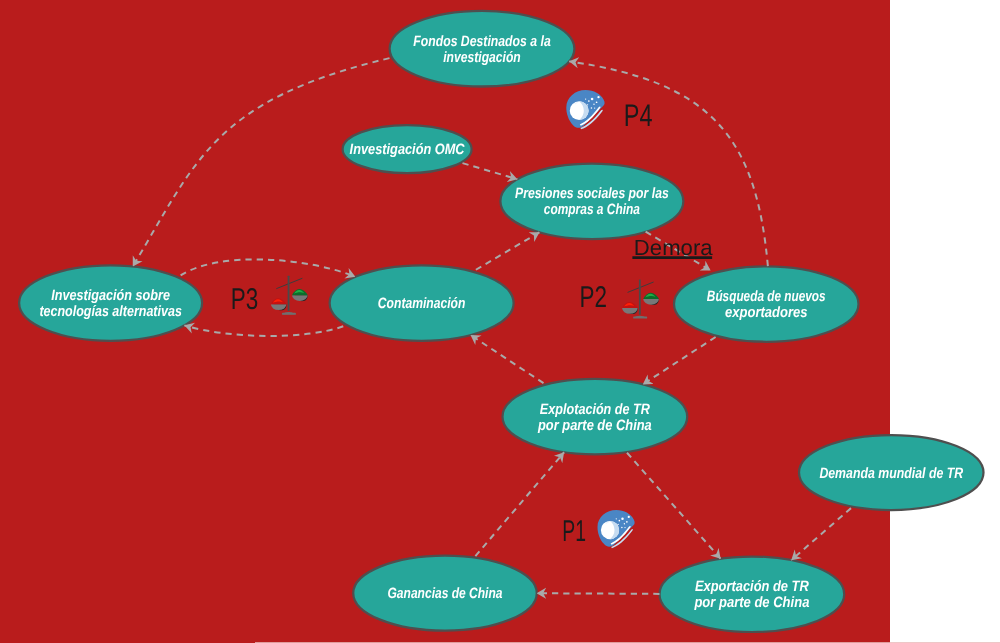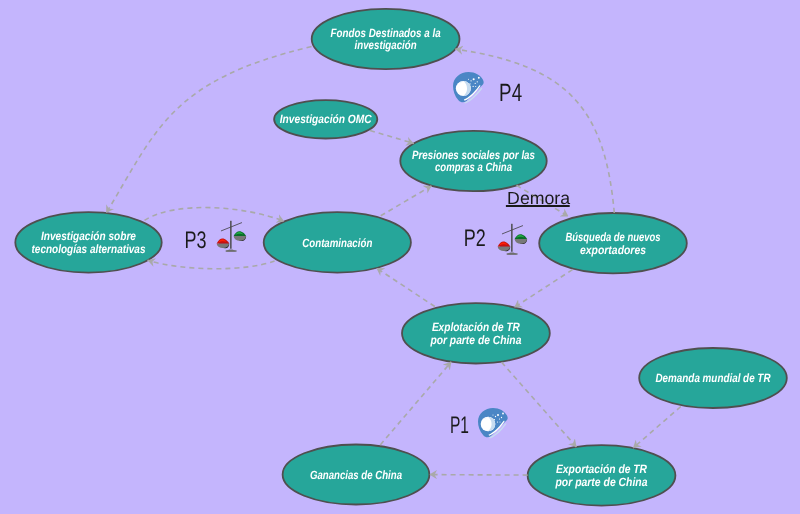--- a/index.html
+++ b/index.html
@@ -1,19 +1,19 @@
 <!DOCTYPE html>
 <html><head>
 <meta charset="utf-8">
 <title>Diagrama causal</title>
 <style>
   html,body{margin:0;padding:0;background:#fff;}
   *{-webkit-font-smoothing:antialiased;text-rendering:geometricPrecision;}
   body{width:800px;height:514px;overflow:hidden;font-family:"Liberation Sans",sans-serif;}
-  #stage{position:relative;width:800px;height:514px;background:#c4b5fd;}
+  #stage{position:relative;width:712px;height:514px;background:#b91c1c;}
   svg#diagram{position:absolute;left:0;top:0;width:800px;height:514px;display:block;}
   .node-label{font-family:"Liberation Sans",sans-serif;font-weight:bold;font-style:italic;text-anchor:middle;}
   .edge-path{fill:none;stroke-linecap:butt;}
   .loop-label{font-family:"Liberation Sans",sans-serif;text-anchor:middle;}
   .edge-label{font-family:"Liberation Sans",sans-serif;text-anchor:middle;}
 </style>
 </head>
 <body>
 
 <div id="stage">

